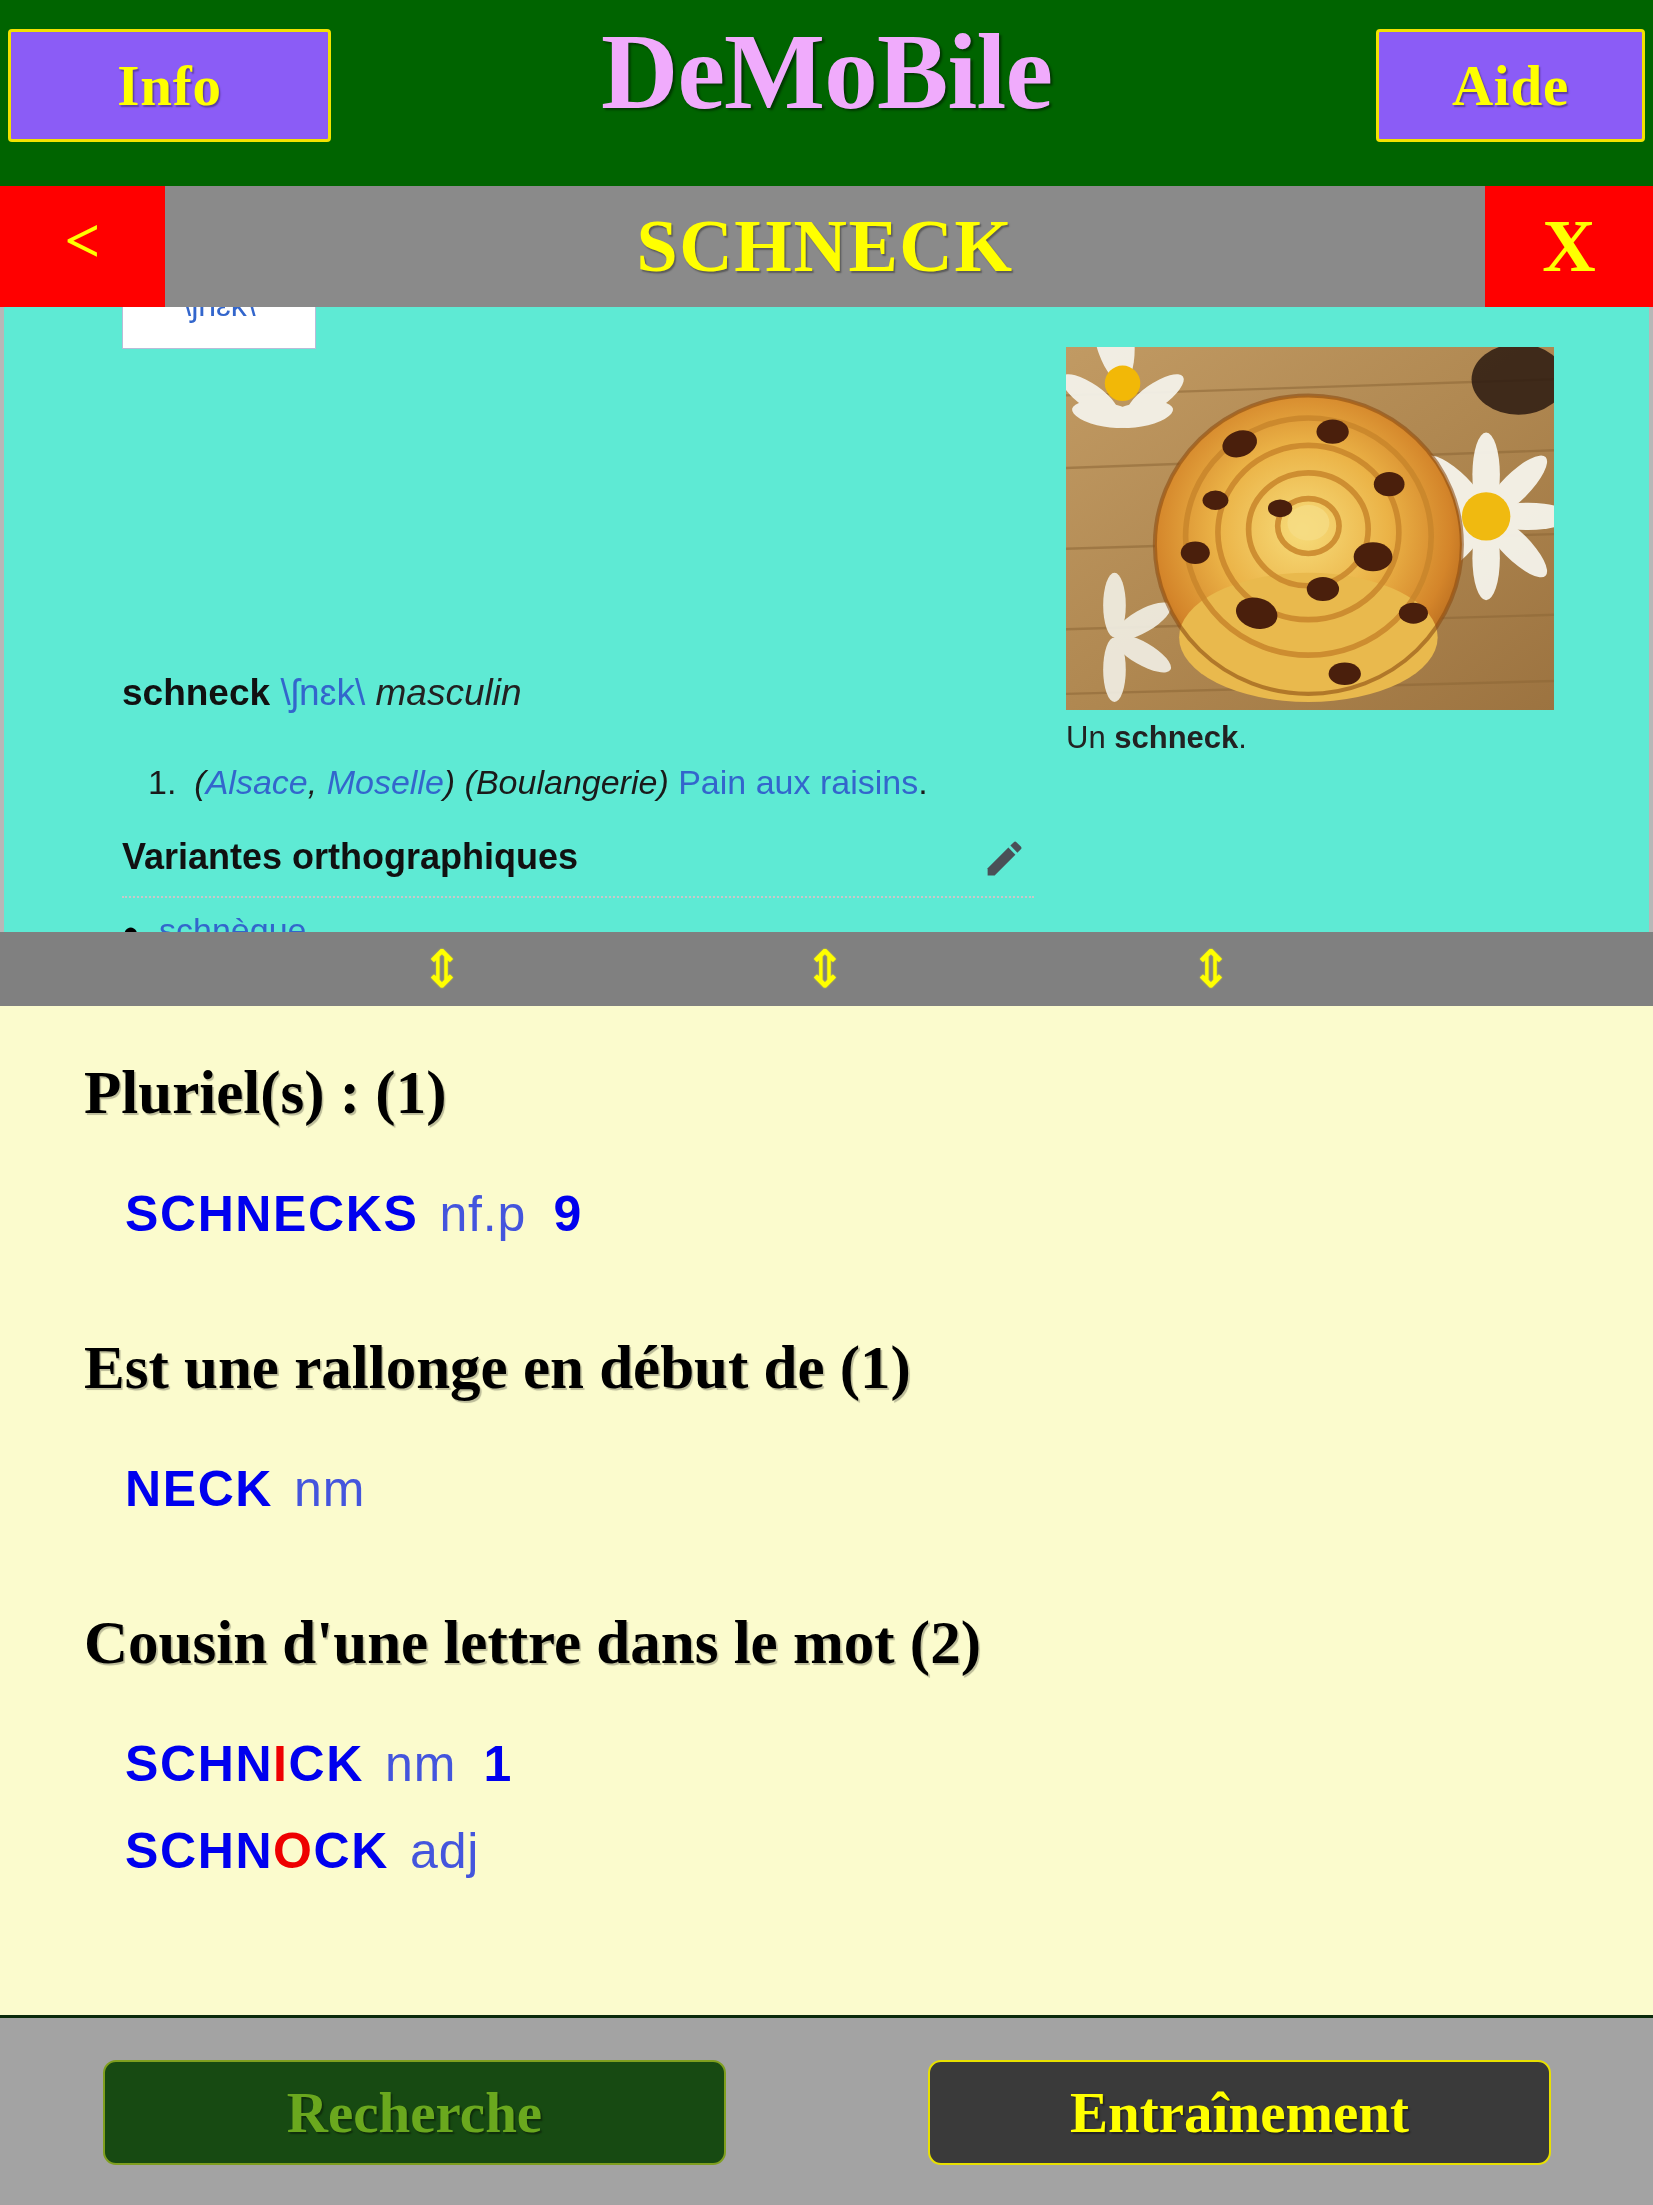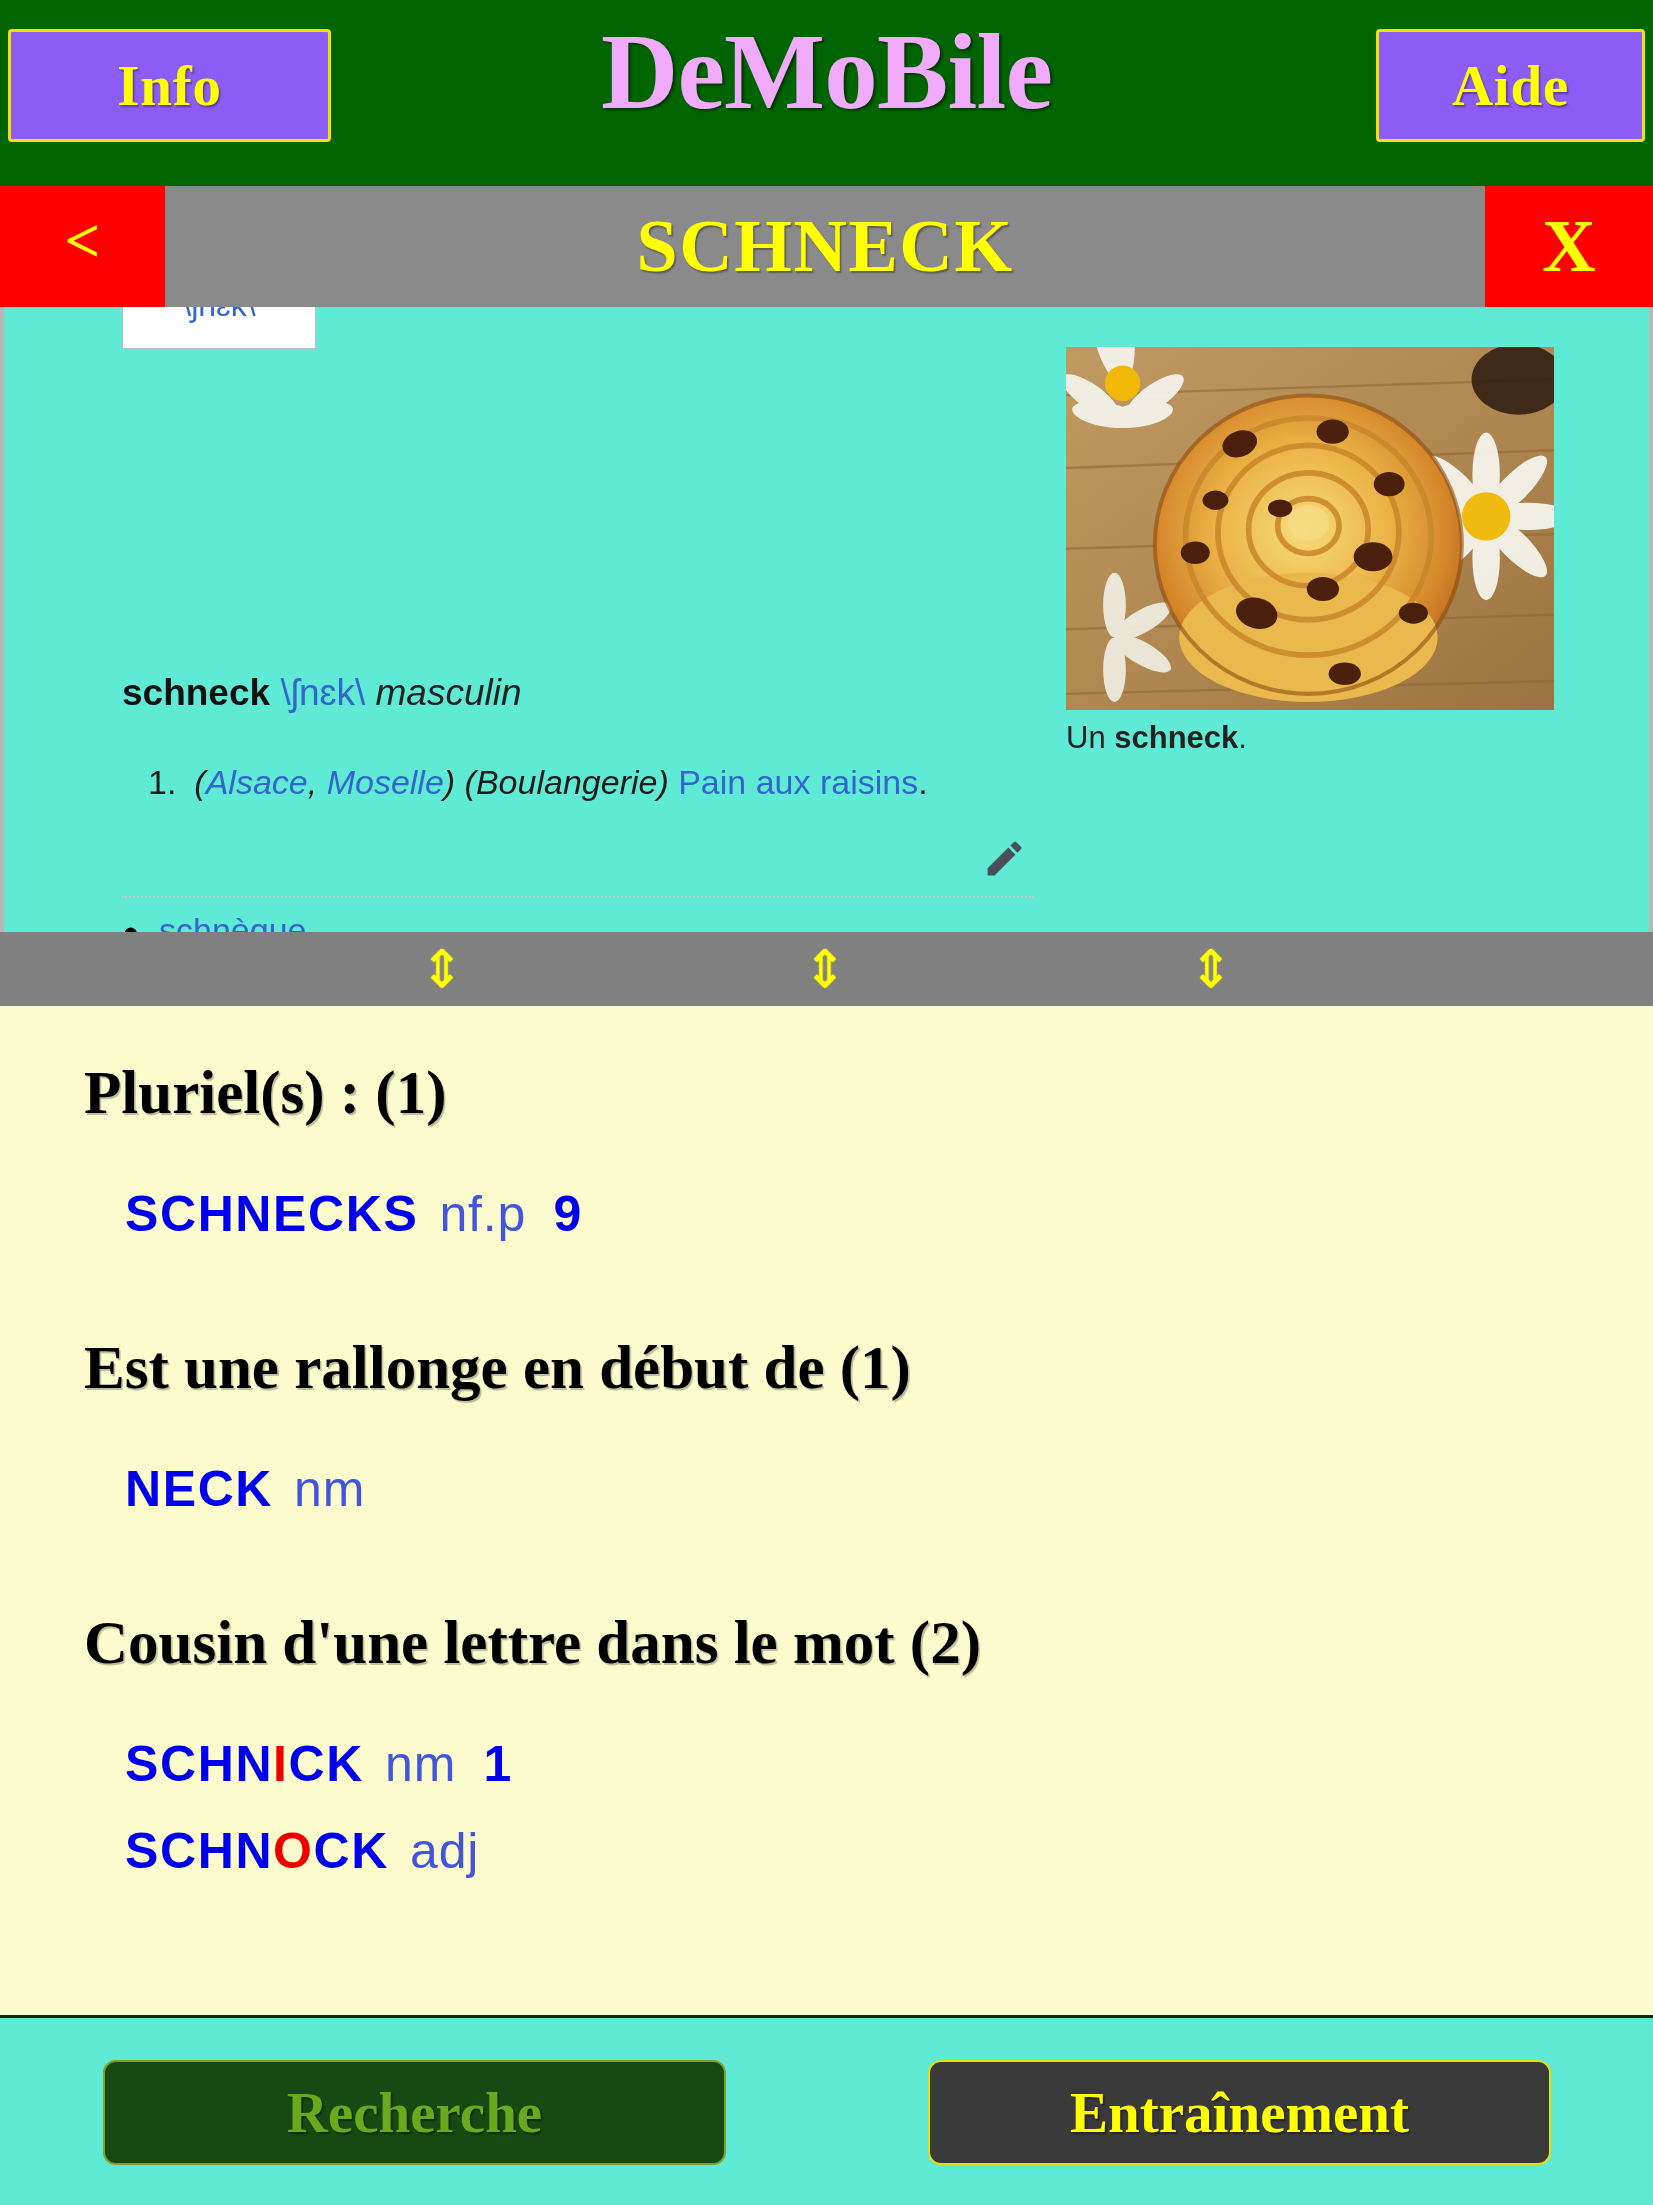--- a/index.html
+++ b/index.html
@@ -285,21 +285,21 @@
   .entry .count {
     color: #0000ee;
     font-weight: bold;
     margin-left: 27.4px;
   }
 
   
   .bottom-bar {
     flex: 0 0 187px;
     height: 187px;
-    background: #5eead4;
+    background: #a3a3a3;
     border-top: 3.2px solid #0b2a0b;
     display: flex;
     align-items: center;
     position: relative;
   }
   .bottom-btn {
     position: absolute;
     top: 42px;
     height: 105px;
     border-radius: 13px;
@@ -359,20 +359,21 @@
       <div class="ipa-box">\ʃnɛk\</div>
 
       <div class="headword-line">
         <span class="hw">schneck</span><span>&nbsp;</span><span class="ipa">\ʃnɛk\</span><span>&nbsp;</span><span class="gender">masculin</span>
       </div>
 
       <div class="sense">
         <span class="num">1.</span><span class="par">(</span><span class="reg">Alsace</span><span class="par">, </span><span class="reg">Moselle</span><span class="par">)</span><span>&nbsp;</span><span class="dom">(Boulangerie)</span><span>&nbsp;</span><span class="def">Pain aux raisins</span><span>.</span>
       </div>
 
+      <div class="variants-head">Variantes orthographiques</div>
 
       <div class="pencil-icon">
         <svg viewBox="0 0 24 24" width="45" height="45" aria-hidden="true">
           <path d="M3 17.25V21h3.75L17.81 9.94l-3.75-3.75L3 17.25z" fill="#4a5057"></path>
           <path d="M20.71 7.04a1 1 0 0 0 0-1.41l-2.34-2.34a1 1 0 0 0-1.41 0l-1.83 1.83 3.75 3.75 1.83-1.83z" fill="#4a5057"></path>
         </svg>
       </div>
 
       <div class="hr-dotted"></div>
 

